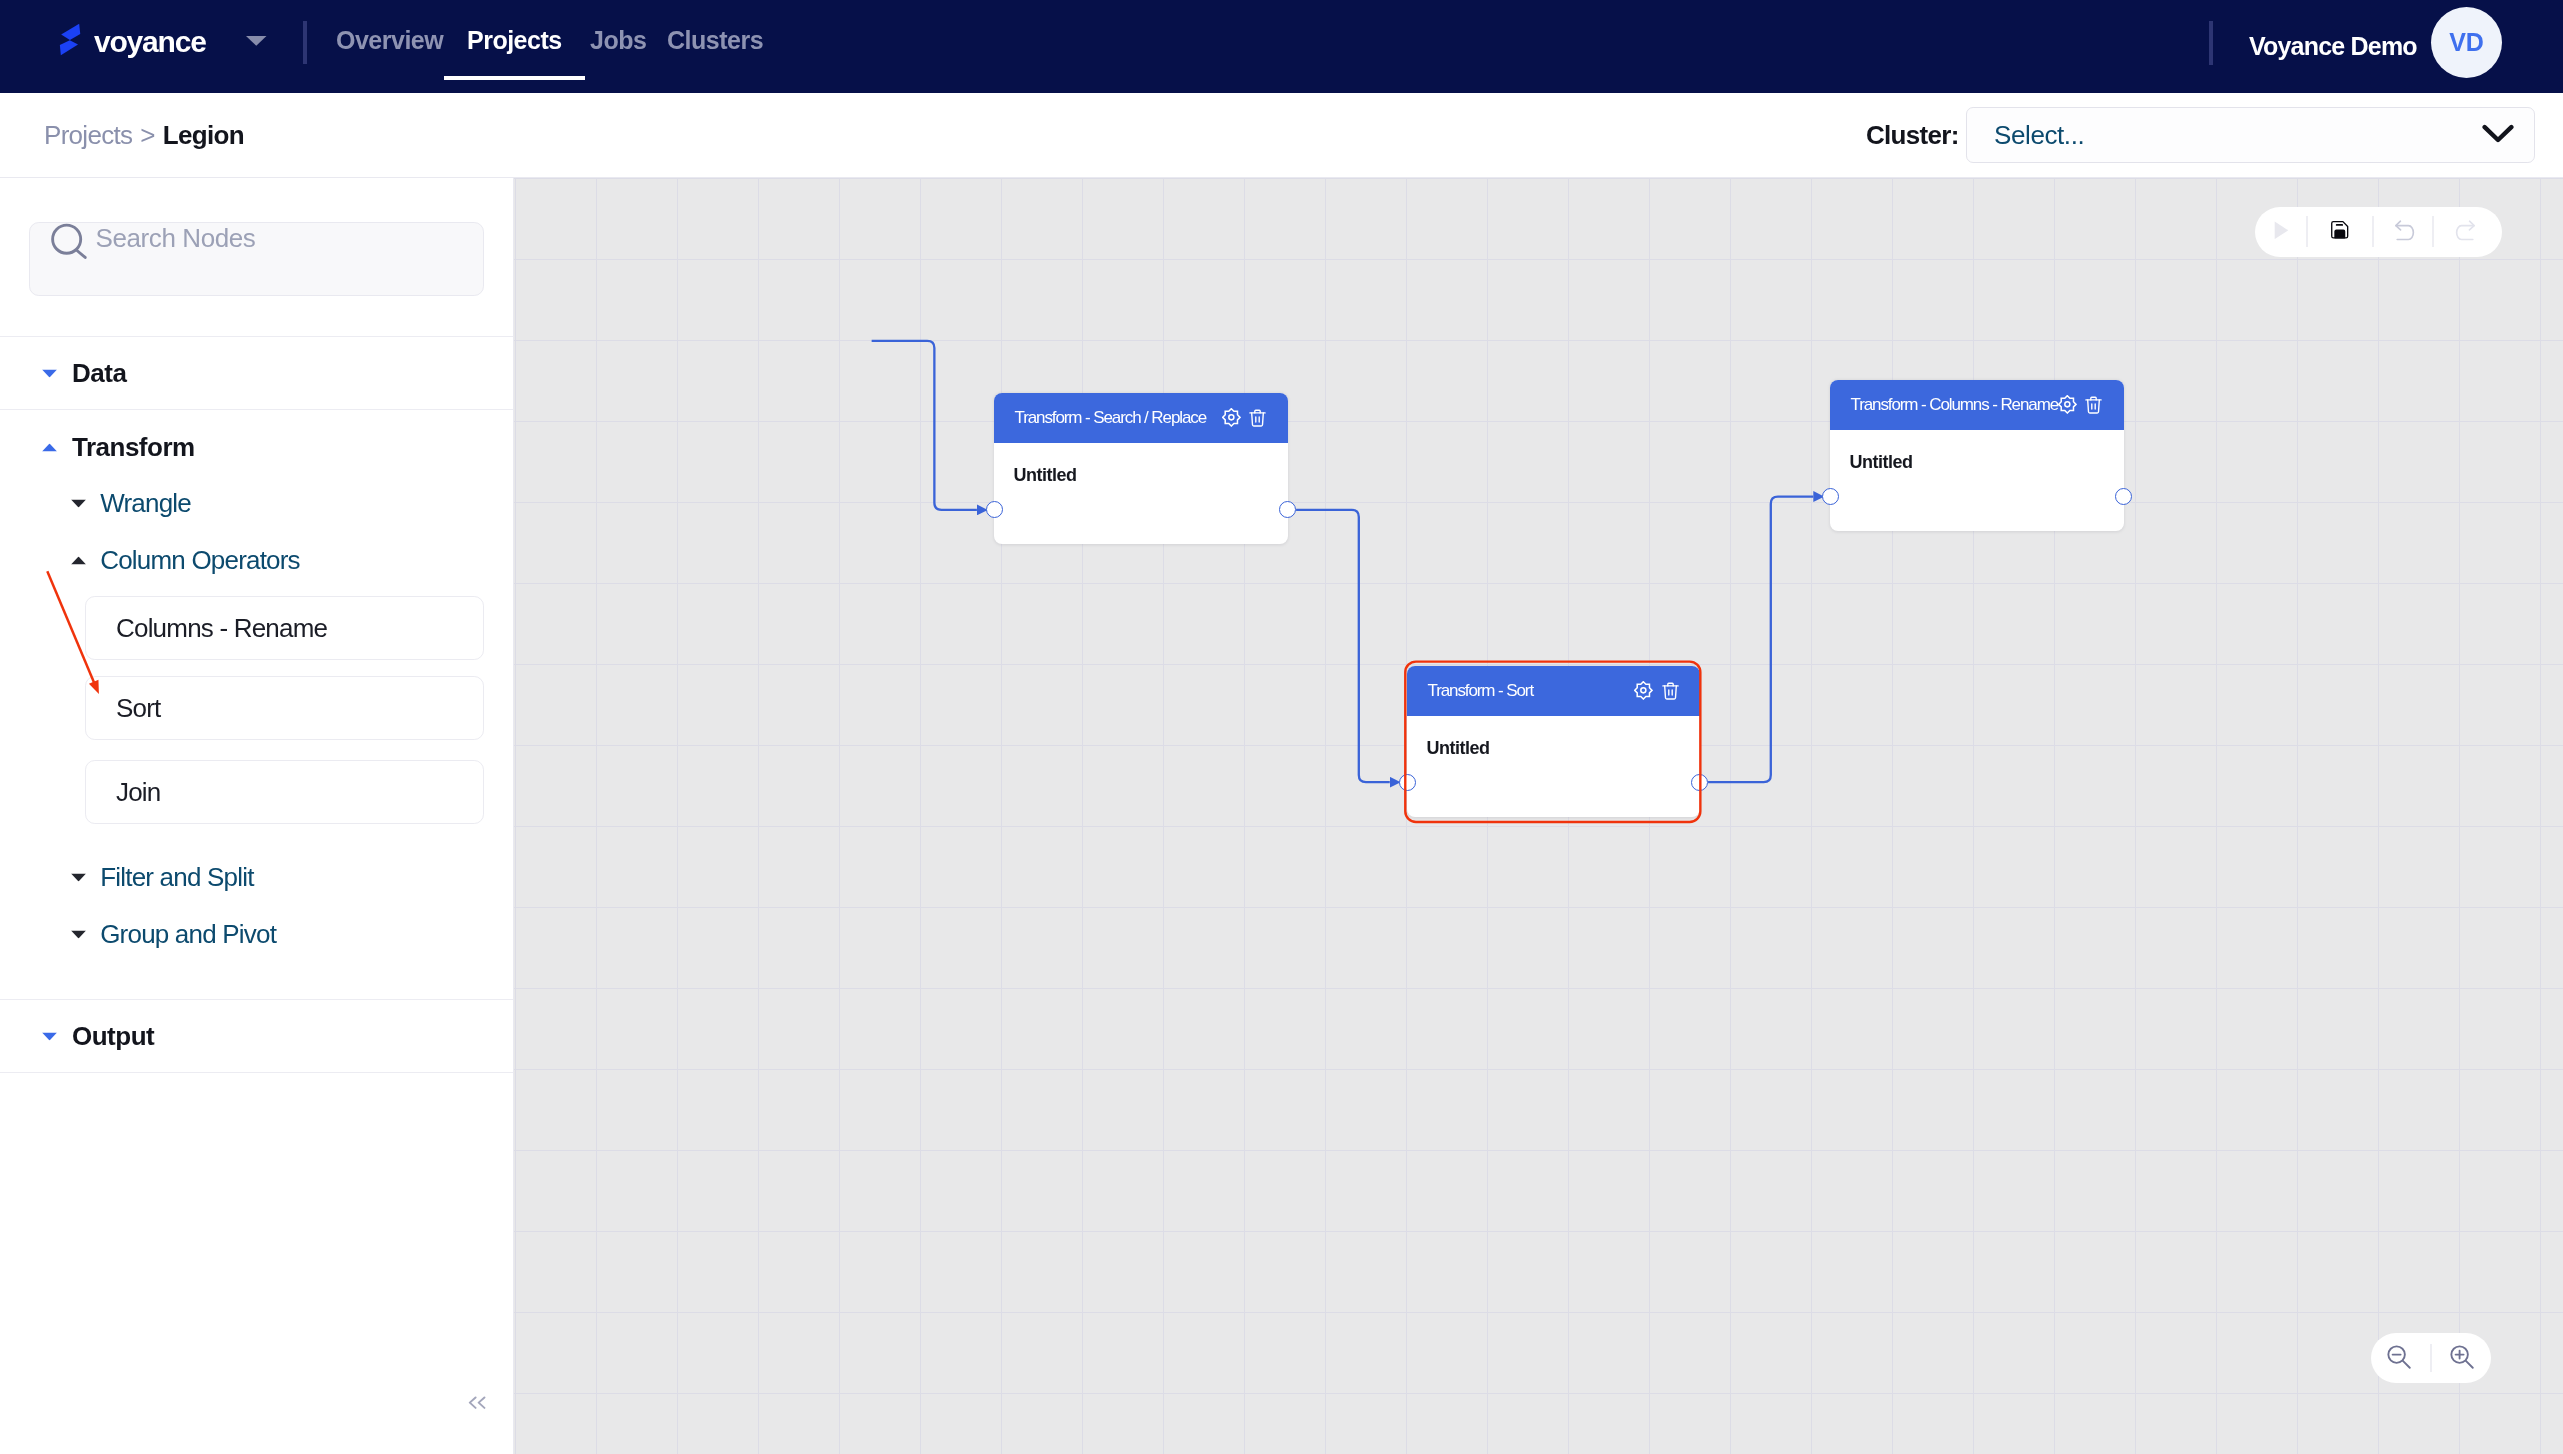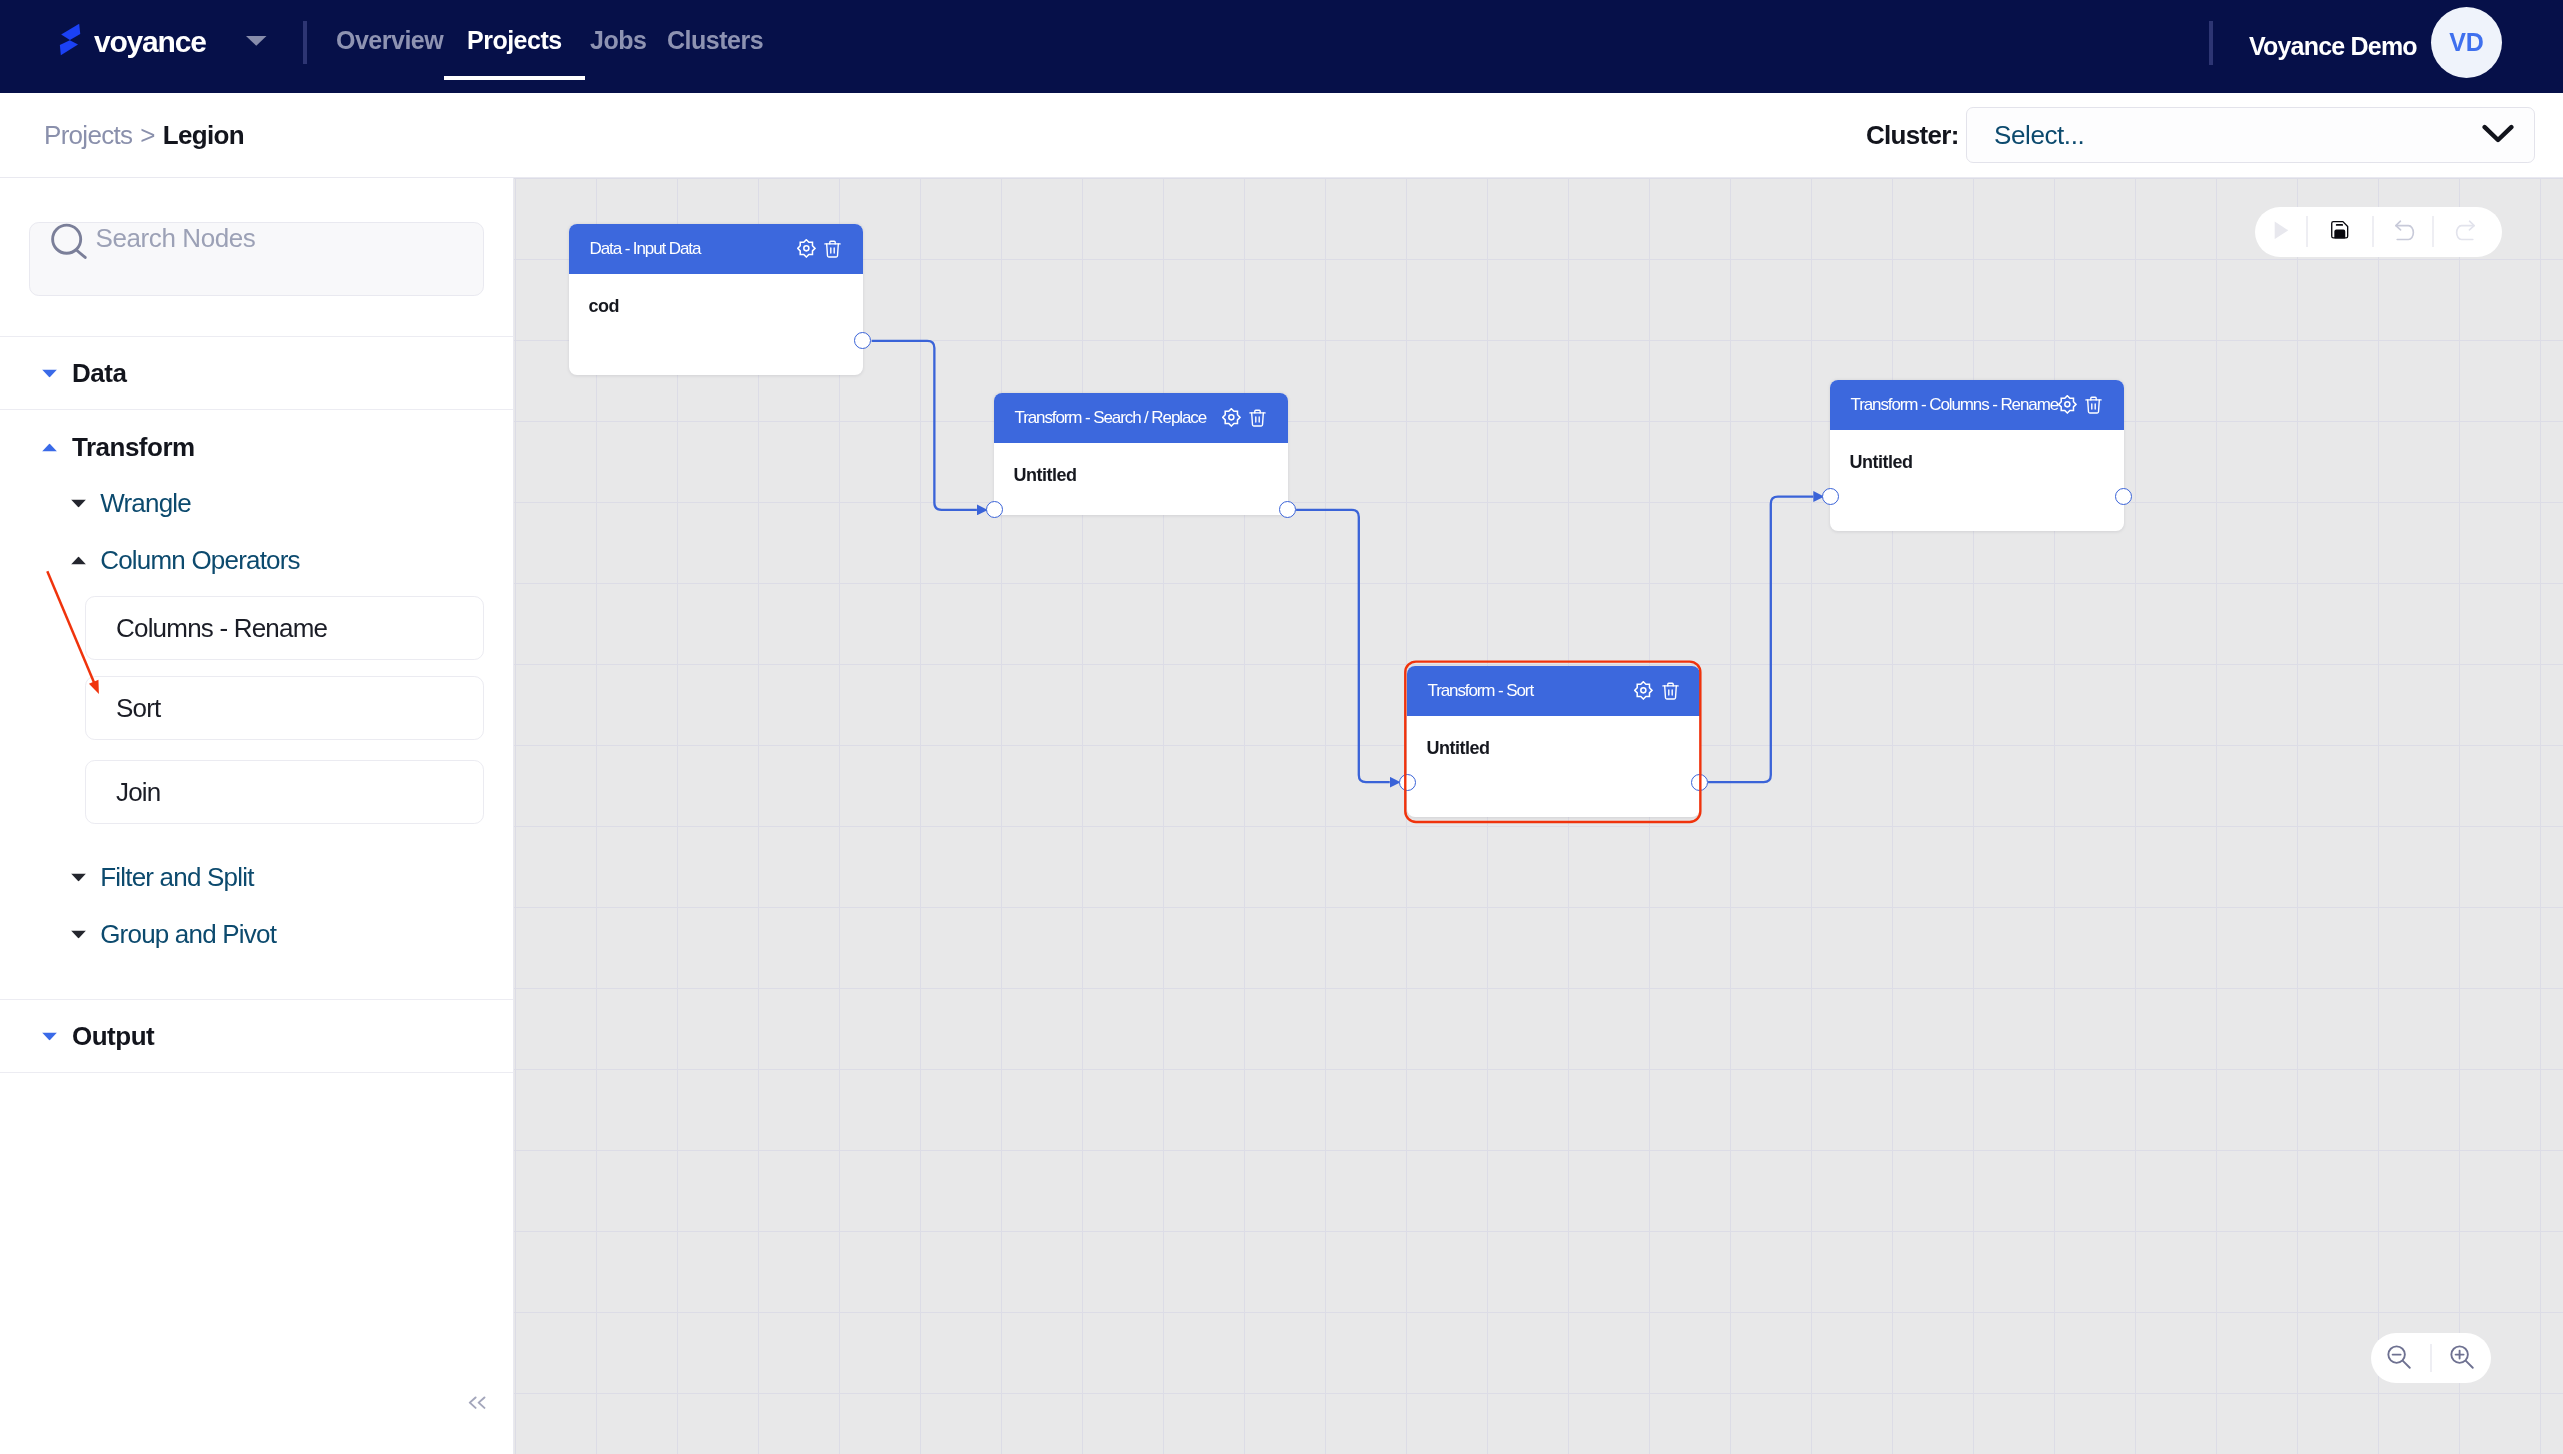--- a/index.html
+++ b/index.html
@@ -277,41 +277,21 @@
       <div class="zm-btn" style="left:68px;width:46px">
         <span>
           <svg width="24" height="24" viewBox="0 0 27 27" fill="none" stroke="#6e7191" stroke-width="2.1" stroke-linecap="round">
             <circle cx="10.8" cy="10.8" r="9.3"></circle>
               <path d="M17.6 17.6 L25.6 25.6"></path>
               <path d="M6.3 10.8 H15.3 M10.8 6.3 V15.3"></path>
           </svg>
         </span>
       </div>
     </div>
-  <div class="node" style="left: 55px; top: 46px; width: 294px; height: 151px;">
-        <div class="node-head"></div>
-       <div class="node-title">Data - Input Data</div>
-       <div class="icon-btn" style="left:228px;top:15px;width:18.7px;height:18.7px">
-          <svg width="18.7" height="18.7" viewBox="0 0 21 21" fill="none" stroke="#fff" stroke-width="1.7">
-            <path d="M 10.50 0.75 L 13.36 3.61 L 17.39 3.61 L 17.39 7.64 L 20.25 10.50 L 17.39 13.36 L 17.39 17.39 L 13.36 17.39 L 10.50 20.25 L 7.64 17.39 L 3.61 17.39 L 3.61 13.36 L 0.75 10.50 L 3.61 7.64 L 3.61 3.61 L 7.64 3.61 Z" stroke-linejoin="miter"></path>
-            <circle cx="10.5" cy="10.5" r="2.85"></circle>
-          </svg>
-        </div>
-       <div class="icon-btn" style="left:255px;top:16px;width:17px;height:18px">
-          <svg width="17" height="18" viewBox="0 0 19 20" fill="none" stroke="#fff" stroke-width="1.55" stroke-linecap="round" stroke-linejoin="round">
-            <path d="M1 4.3 H18"></path>
-            <path d="M6.5 4.3 V2.4 a1 1 0 0 1 1-1 h4 a1 1 0 0 1 1 1 V4.3"></path>
-            <path d="M3 4.3 L3.9 17.6 a1.4 1.4 0 0 0 1.4 1.3 h8.4 a1.4 1.4 0 0 0 1.4-1.3 L16 4.3"></path>
-            <path d="M7.6 8.8 V14.6 M11.4 8.8 V14.6"></path>
-          </svg>
-        </div>
-       <div class="node-body">cod</div>
-        <div class="port" style="top: 108px; left: 285px;"></div>
-      </div>
-      <div class="node" style="left: 480px; top: 215px; width: 294px; height: 122px;">
+      <div class="node" style="left: 480px; top: 215px; width: 294px; height: 151px;">
         <div class="node-head"></div>
        <div class="node-title">Transform - Search / Replace</div>
        <div class="icon-btn" style="left:228px;top:15px;width:18.7px;height:18.7px">
           <svg width="18.7" height="18.7" viewBox="0 0 21 21" fill="none" stroke="#fff" stroke-width="1.7">
             <path d="M 10.50 0.75 L 13.36 3.61 L 17.39 3.61 L 17.39 7.64 L 20.25 10.50 L 17.39 13.36 L 17.39 17.39 L 13.36 17.39 L 10.50 20.25 L 7.64 17.39 L 3.61 17.39 L 3.61 13.36 L 0.75 10.50 L 3.61 7.64 L 3.61 3.61 L 7.64 3.61 Z" stroke-linejoin="miter"></path>
             <circle cx="10.5" cy="10.5" r="2.85"></circle>
           </svg>
         </div>
        <div class="icon-btn" style="left:255px;top:16px;width:17px;height:18px">
           <svg width="17" height="18" viewBox="0 0 19 20" fill="none" stroke="#fff" stroke-width="1.55" stroke-linecap="round" stroke-linejoin="round">

